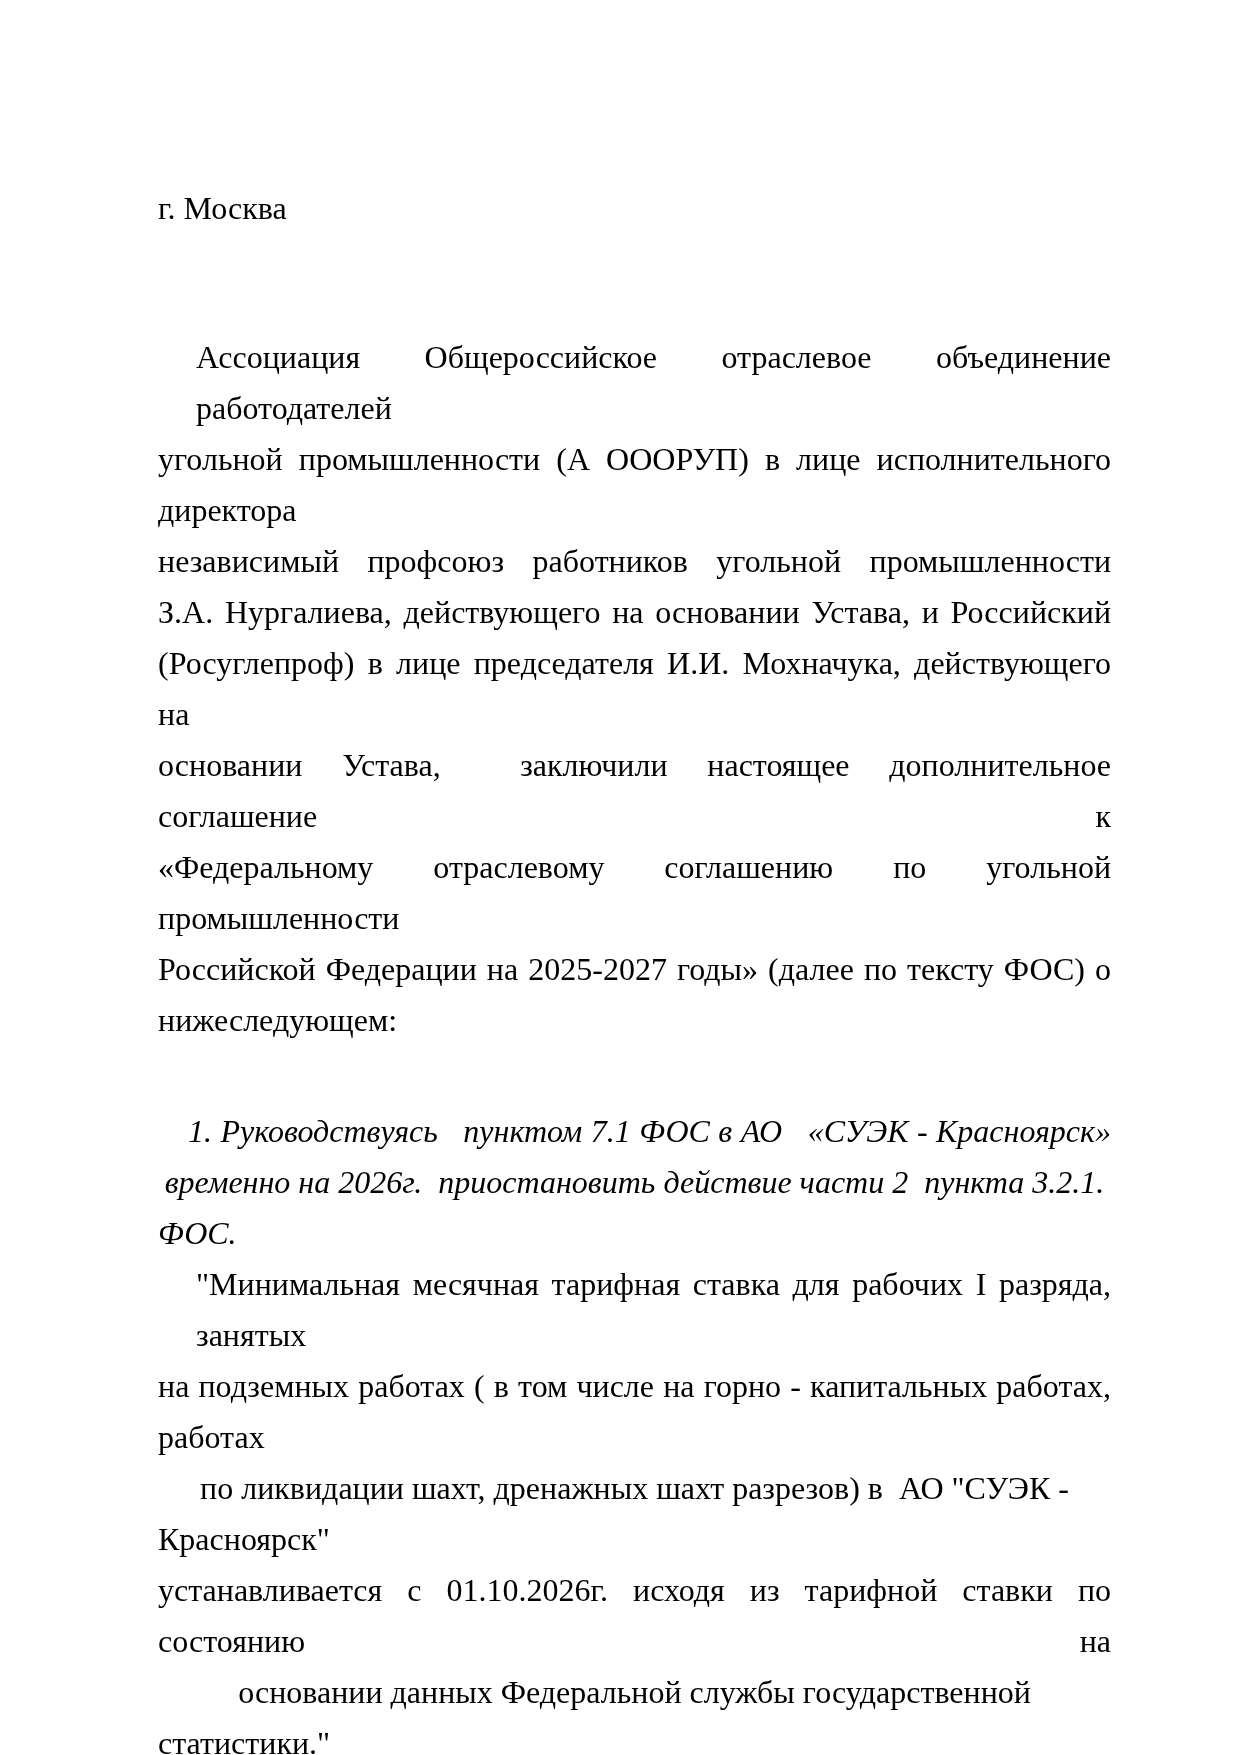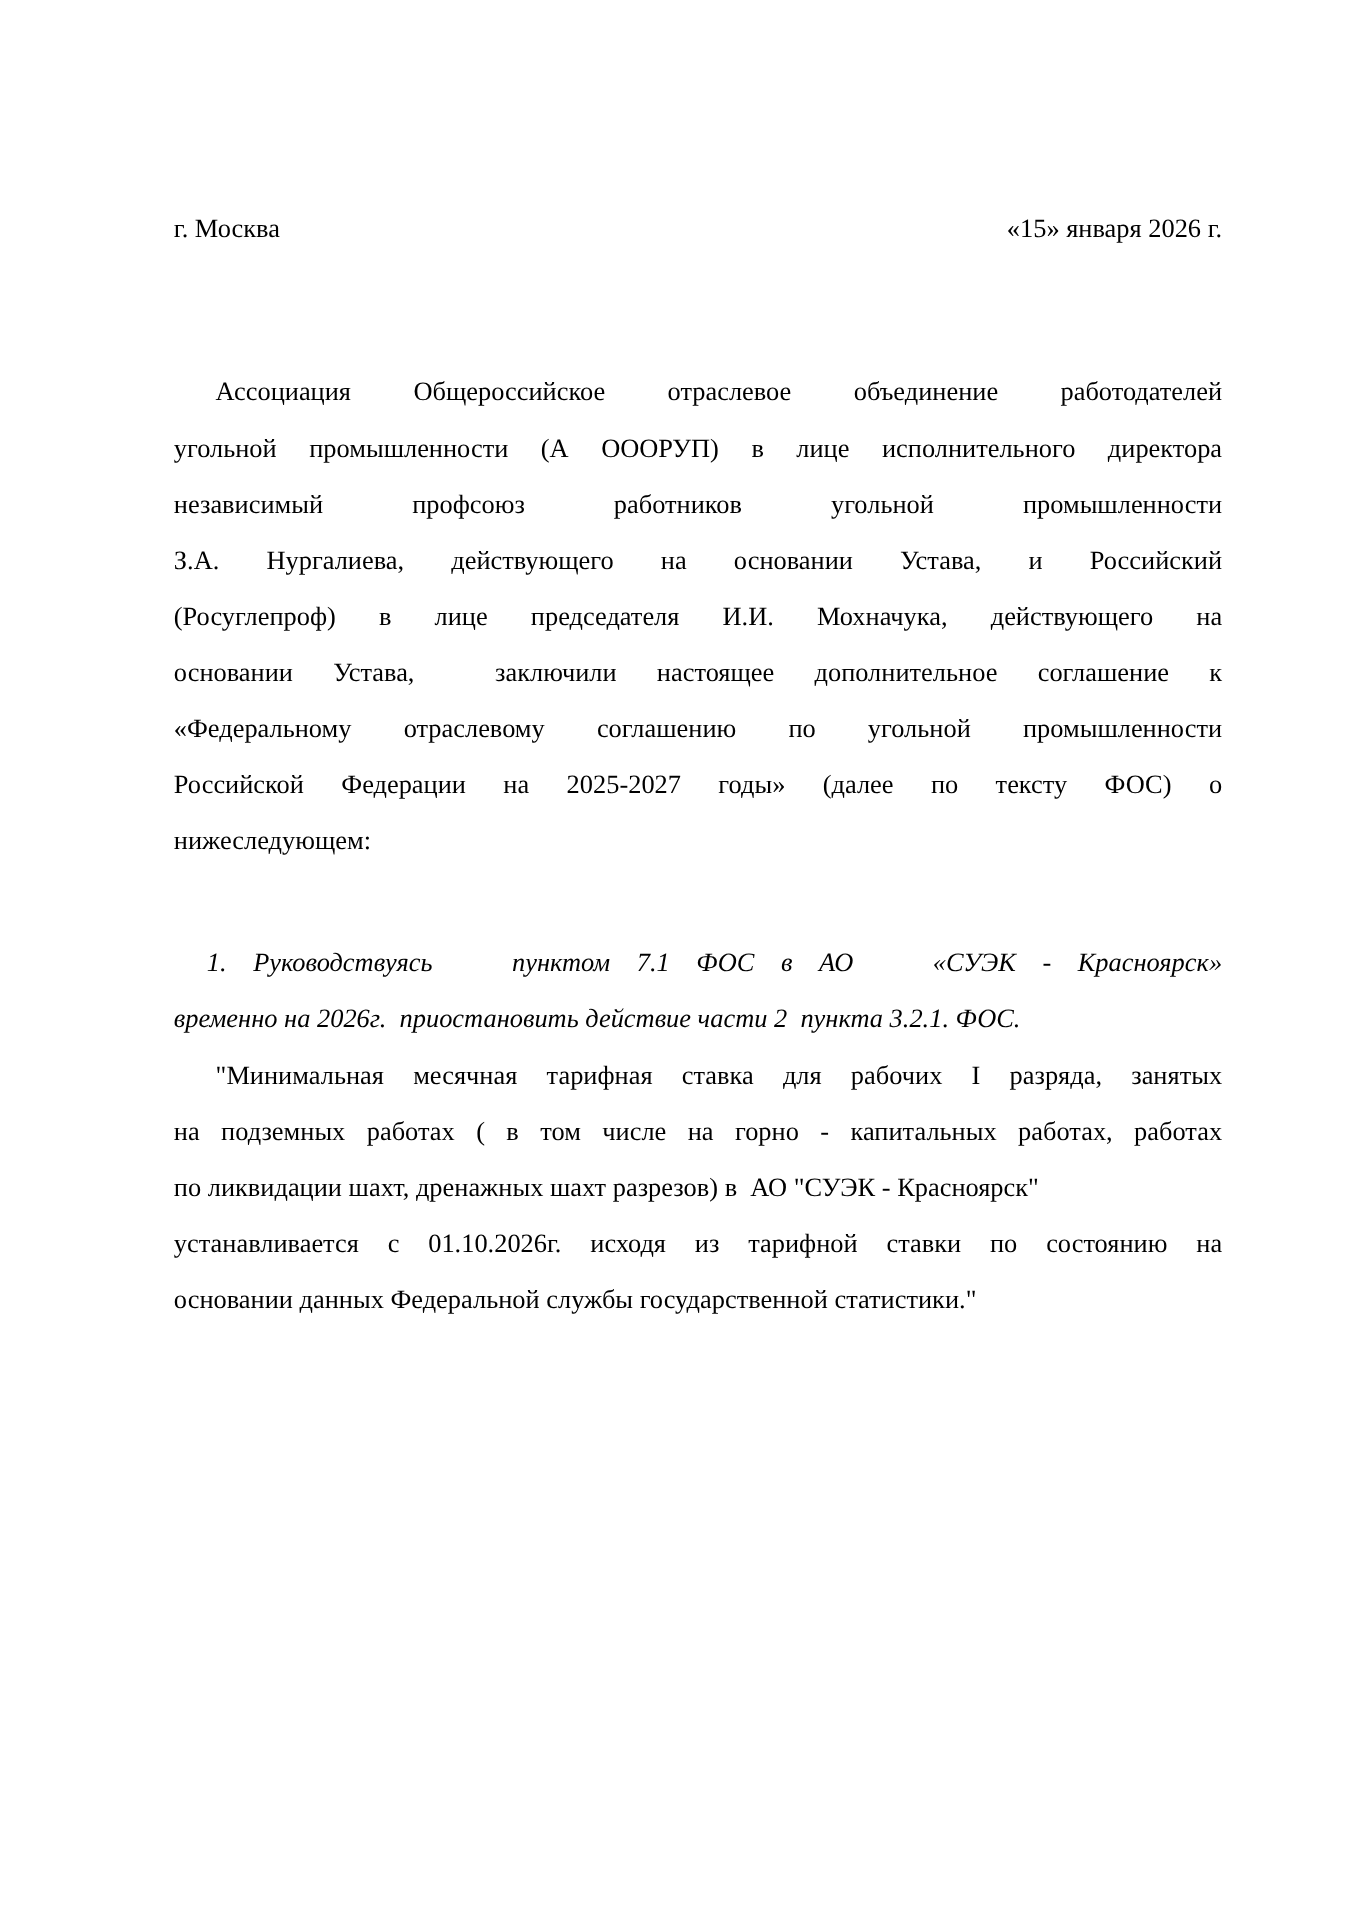--- a/index.html
+++ b/index.html
@@ -7,21 +7,21 @@
     padding: 0;
     background: #ffffff;
   }
   .page {
     position: relative;
     width: 1241px;
     height: 1755px;
     background: #ffffff;
     color: #000000;
     font-family: "Liberation Serif", "DejaVu Serif", serif;
-    font-size: 24px;
+    font-size: 32px;
     overflow: hidden;
     box-sizing: border-box;
     padding: 185px 130px 0 158px;
   }
   .doc-header {
     display: flex;
     justify-content: space-between;
     align-items: baseline;
     line-height: 47px;
   }
@@ -52,21 +52,20 @@
   .ind    { padding-left: 38px; }
   .ind-sm { padding-left: 30px; }
 </style>
 </head>
 <body>
 
 <div class="page">
 
   <div class="doc-header">
     <span>г. Москва</span>
-    <span>«15» января 2026 г.</span>
   </div>
 
 
   <div class="para p1">
     <div class="line jl ind">Ассоциация Общероссийское отраслевое объединение работодателей</div>
     <div class="line jl">угольной промышленности (А ОООРУП) в лице исполнительного директора</div>
     <div class="line jl">независимый профсоюз работников угольной промышленности</div>
     <div class="line jl">З.А. Нургалиева, действующего на основании Устава, и Российский</div>
     <div class="line jl">(Росуглепроф) в лице председателя И.И. Мохначука, действующего на</div>
     <div class="line jl">основании Устава,  заключили настоящее дополнительное соглашение к</div>

